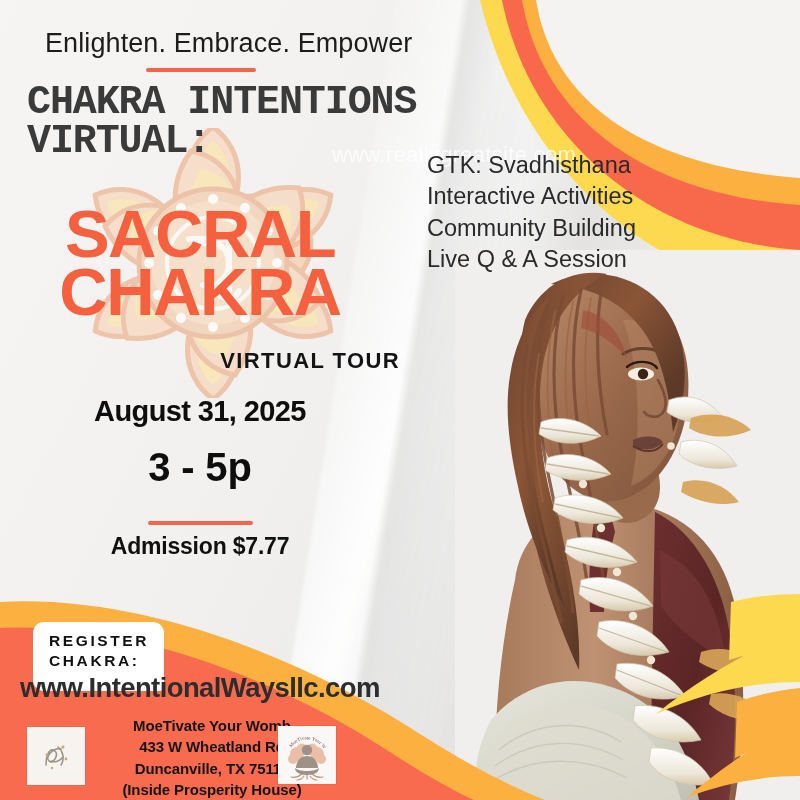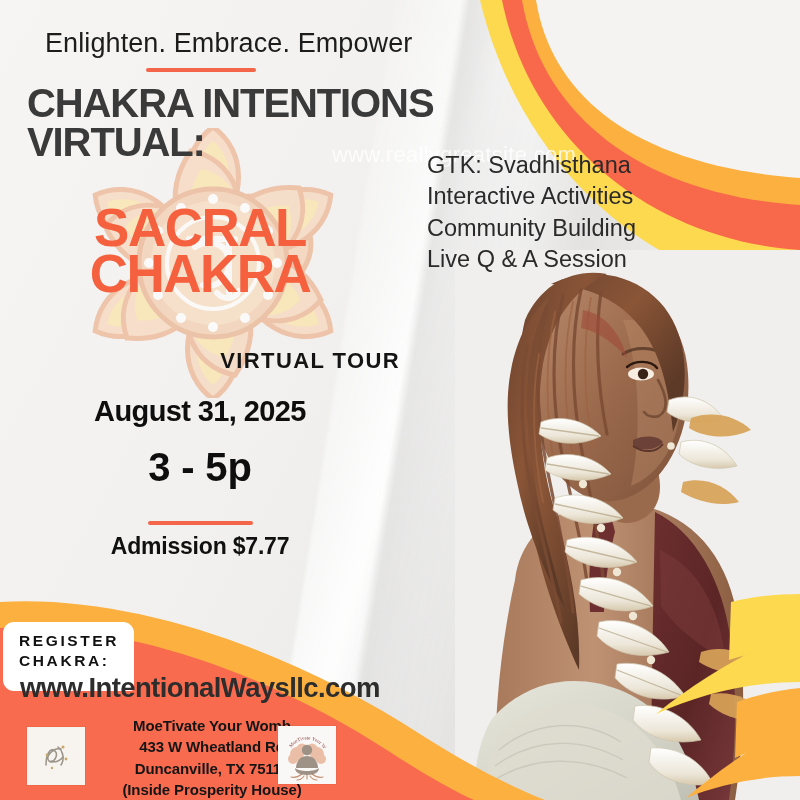--- a/index.html
+++ b/index.html
@@ -56,31 +56,31 @@
     letter-spacing:.1px;
   }
   .tagline-rule {
     position:absolute; left:146px; top:68px;
     width:110px; height:4px; background:#f4664a; border-radius:2px;
   }
   .headline {
     position:absolute; left:27px; top:84px;
     font-size:40px; line-height:.97; font-weight:800;
     color:#3a3a3a; letter-spacing:-1.1px;
-    font-family:Liberation Sans, sans-serif;
+    font-family:Liberation Mono, monospace;
     z-index:6;
   }
 
   
   .mandala { position:absolute; left:38px; top:128px; width:350px; height:270px; z-index:3; }
 
   .sacral {
     position:absolute; left:0; top:205px; width:400px;
     text-align:center;
-    font-size:53px; line-height:.86; font-weight:800;
+    font-size:67px; line-height:.86; font-weight:800;
     color:#f5603e; letter-spacing:-1.5px;
     z-index:7;
   }
   .virtual-tour {
     position:absolute; left:0; top:348px; width:400px;
     text-align:right;
     font-size:22px; font-weight:800; color:#141414;
     letter-spacing:1.4px; z-index:7;
   }
   .event-date {
@@ -114,21 +114,21 @@
   .watermark {
     position:absolute; left:332px; top:142px;
     font-size:22px; color:rgba(255,255,255,.78); font-weight:400;
     letter-spacing:.3px; z-index:5; pointer-events:none;
   }
 
   
   .bottom-band { position:absolute; left:0; bottom:0; width:800px; height:230px; z-index:8; }
 
   .register-badge {
-    position:absolute; left:3px; top:622px;
+    position:absolute; left:33px; top:622px;
     background:#fff;
     padding:9px 15px 20px 16px;
     border-radius:11px 11px 4px 11px;
     z-index:12;
   }
   .register-badge span {
     display:block;
     font-size:15.5px; font-weight:800; color:#111;
     letter-spacing:2.6px; line-height:1.28;
   }

